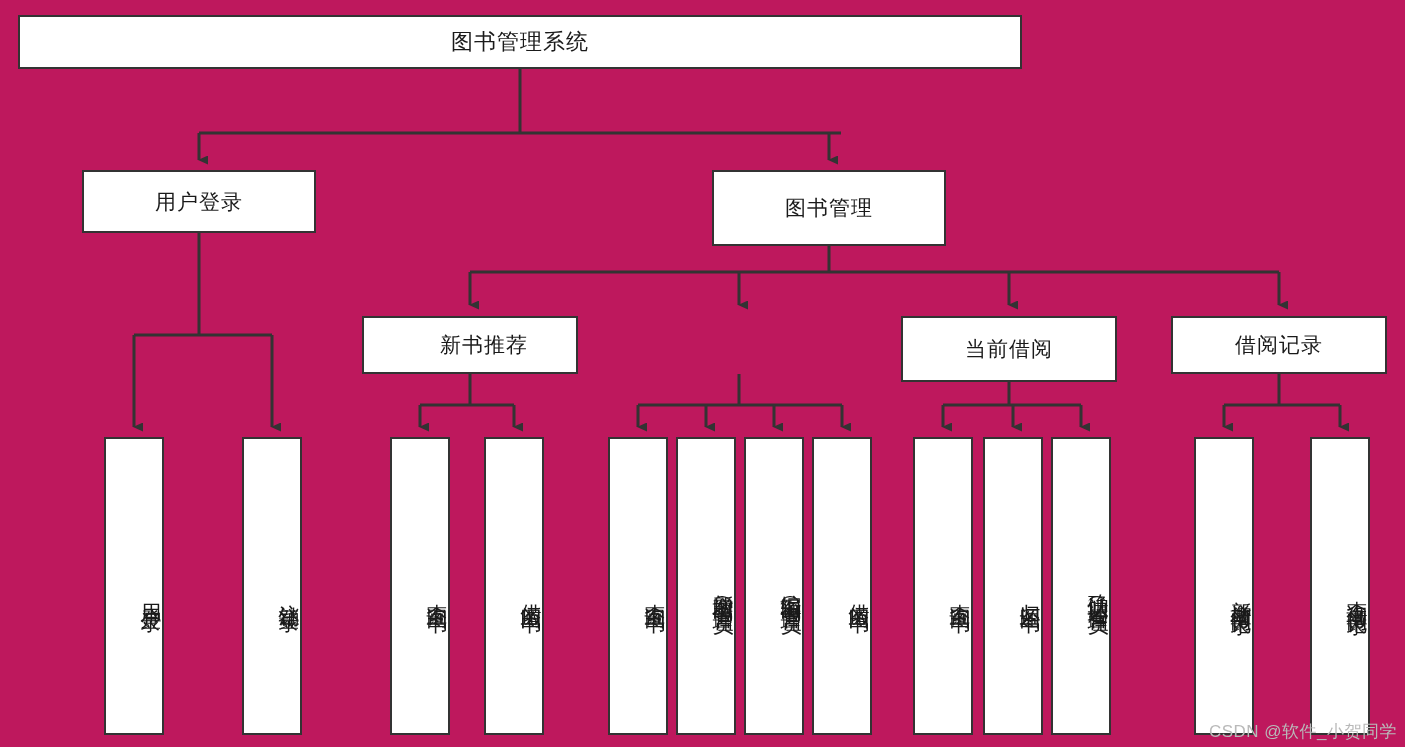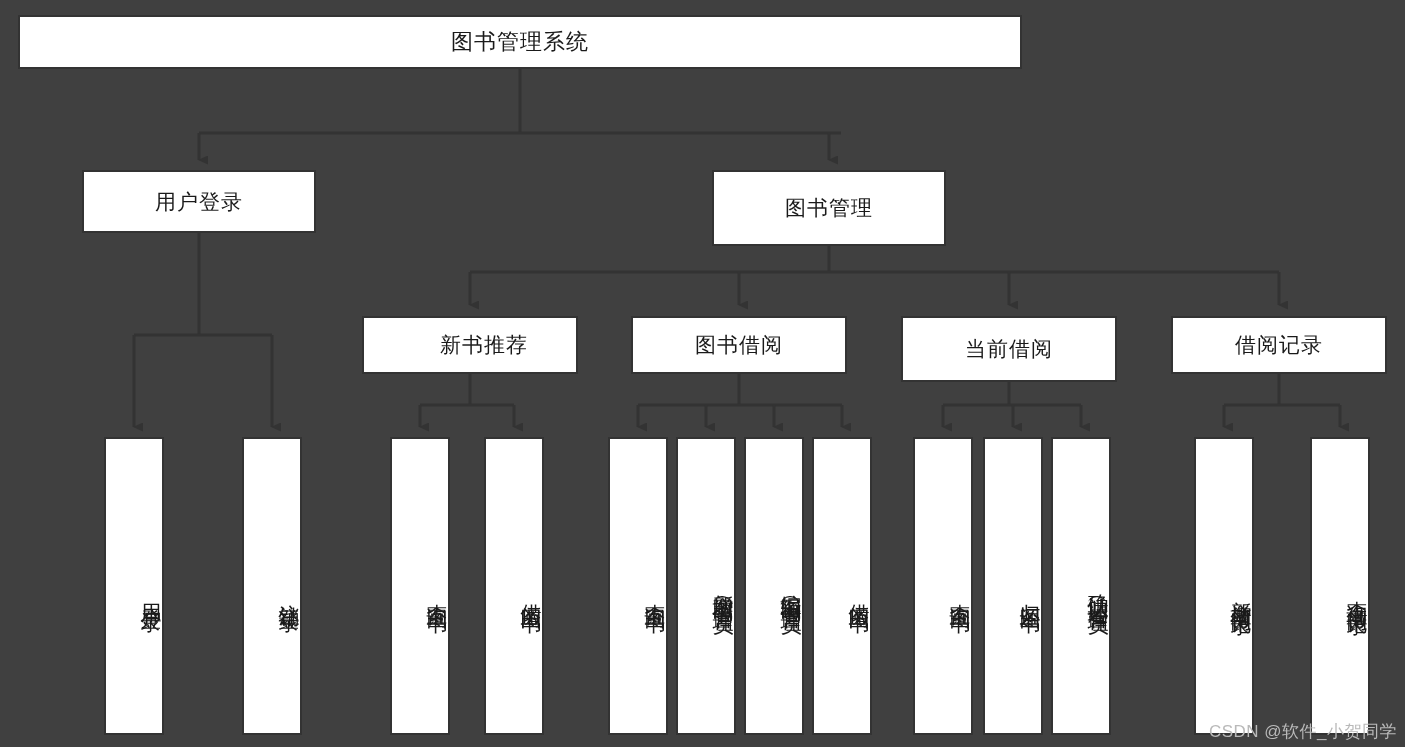--- a/index.html
+++ b/index.html
@@ -7,21 +7,21 @@
     padding: 0;
     background: #ffffff;
   }
   body {
     font-family: "Liberation Sans", "DejaVu Sans", sans-serif;
   }
   #canvas {
     position: relative;
     width: 1405px;
     height: 747px;
-    background: #404040;
+    background: #be185d;
     overflow: hidden;
   }
   svg.wires {
     position: absolute;
     left: 0;
     top: 0;
     width: 1405px;
     height: 747px;
     pointer-events: none;
   }
@@ -122,21 +122,20 @@
       <path d="M1340,405 L1340,427" marker-end="url(#arw)"></path>
     </g>
   </svg>
 
   <div class="node horiz root" style="left:18px; top:15px; width:1004px; height:54px;">图书管理系统</div>
 
   <div class="node horiz" style="left:82px; top:170px; width:234px; height:63px;">用户登录</div>
   <div class="node horiz" style="left:712px; top:170px; width:234px; height:76px;">图书管理</div>
 
   <div class="node horiz" style="left:362px; top:316px; width:216px; height:58px;padding-left:28px;">新书推荐</div>
-  <div class="node horiz" style="left:631px; top:316px; width:216px; height:58px;">图书借阅</div>
   <div class="node horiz" style="left:901px; top:316px; width:216px; height:66px;">当前借阅</div>
   <div class="node horiz" style="left:1171px; top:316px; width:216px; height:58px;">借阅记录</div>
 
   <div class="node vert" style="left:104px; top:437px; width:60px; height:298px;">用户登录</div>
   <div class="node vert" style="left:242px; top:437px; width:60px; height:298px;">注销登录</div>
   <div class="node vert" style="left:390px; top:437px; width:60px; height:298px;">查询图书</div>
   <div class="node vert" style="left:484px; top:437px; width:60px; height:298px;">借阅图书</div>
   <div class="node vert" style="left:608px; top:437px; width:60px; height:298px;">查询图书</div>
   <div class="node vert tall-text" style="left:676px; top:437px; width:60px; height:298px;">新增图书（管理员）</div>
   <div class="node vert tall-text" style="left:744px; top:437px; width:60px; height:298px;">编辑图书（管理员）</div>

